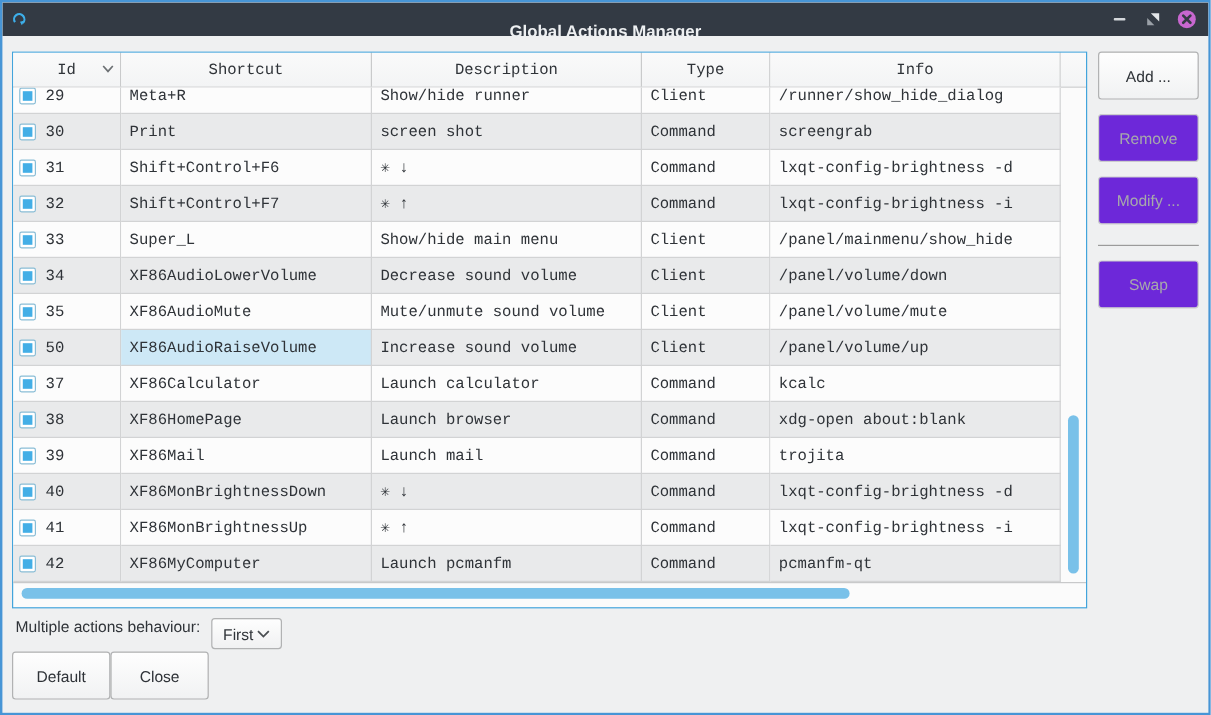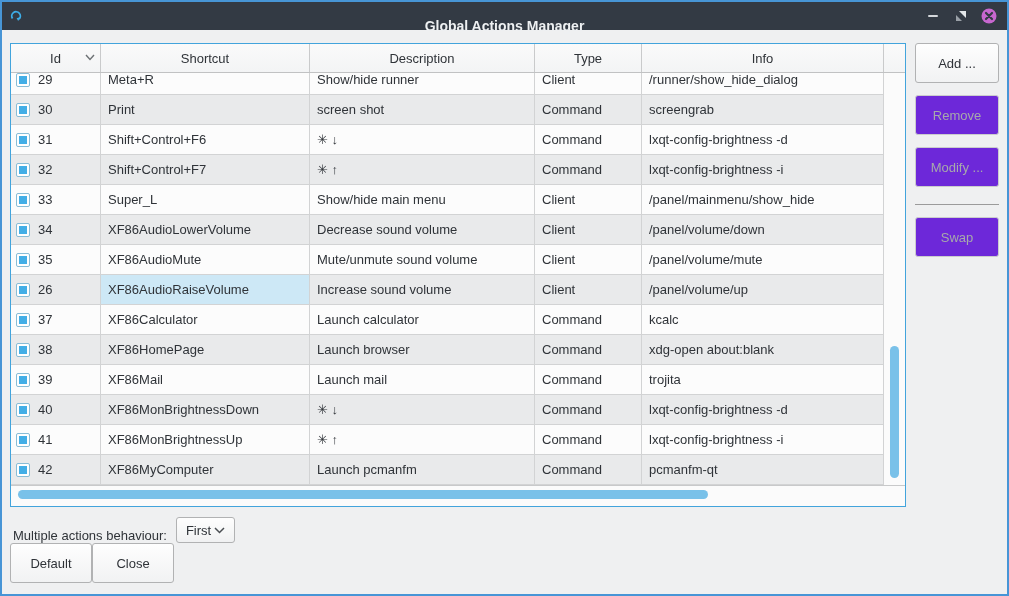--- a/index.html
+++ b/index.html
@@ -13,21 +13,21 @@
   
   .titlebar{height:28px; background:var(--titlebar); display:flex; align-items:center; position:relative; flex:0 0 28px;}
   .app-icon{margin-left:6px; display:flex; align-items:center;}
   .title{position:absolute; left:0; right:0; text-align:center; color:#eef0f2; font-weight:bold; font-size:14px; pointer-events:none;margin-top:20px;}
   .controls{margin-left:auto; display:flex; align-items:center; gap:12px; padding-right:10px; z-index:2;}
   .ctrl{display:flex; align-items:center; justify-content:center; width:16px; height:16px; cursor:default;}
   
   .content{flex:1; padding:13px 8px 12px 8px; display:flex; flex-direction:column;}
   .main-row{display:flex; gap:9px;}
   
-  .table-frame{width:896px; height:464px; border:1px solid var(--frameborder); background:#fbfbfb; position:relative; flex:0 0 auto;}
+  .table-frame{width:896px; height:464px; border:1px solid var(--frameborder); background:#fbfbfb; position:relative; flex:0 0 auto;font-family:Liberation Mono, monospace;}
   .thead{display:grid; grid-template-columns:90px 209px 225px 107px 242px 1fr; height:29px; border-bottom:1px solid #c1c2c3;}
   .th{background:linear-gradient(#fafafa,#f3f4f5); border-right:1px solid #c9cacb; display:flex; align-items:center; justify-content:center; font-size:13px; position:relative;}
   .th-filler{border-right:none;}
   .th-id .sortglyph{position:absolute; right:5px; top:10px;}
   .rows-viewport{height:412px; overflow:hidden; width:874px;}
   .trow{display:grid; grid-template-columns:90px 209px 225px 107px 242px; height:30px;text-align:center;}
   .trow:first-child{margin-top:-8px;}
   .cell{background:var(--rowbg); border-right:1px solid var(--grid); border-bottom:1px solid var(--grid); display:flex; align-items:center; padding:0 7px; font-size:13px; white-space:nowrap; overflow:hidden;}
   .trow.alt .cell{background:var(--rowalt);}
   .cell.selected{background:var(--sel) !important;}
@@ -37,21 +37,21 @@
   .groove{position:absolute; left:0; right:0; top:441px; height:1px; background:#c8c9ca;}
   .vthumb{position:absolute; right:6px; top:302px; width:9px; height:132px; background:var(--scroll); border-radius:5px;}
   .hthumb{position:absolute; left:7px; bottom:7px; width:690px; height:9px; background:var(--scroll); border-radius:5px;}
   
   .btn{height:40px; border:1px solid #b1b2b3; border-radius:3px; background:linear-gradient(#fefefe,#f1f2f3); font-size:13px; color:var(--text); font-family:inherit; padding:0 12px; cursor:default;}
   .btn.disabled{background:#6d28d9; border-color:#cbcccd; color:#a7a9ab;}
   .side-panel{width:84px; display:flex; flex-direction:column;}
   .side-btn{width:84px; margin-bottom:12px; padding:0 4px;}
   .side-sep{height:1px; background:#9b9b9b; margin:5px 0 12px 0;}
   
-  .behaviour-row{margin-top:8px; display:flex; align-items:flex-end; gap:9px; height:28px;}
+  .behaviour-row{margin-top:8px; display:flex; align-items:flex-start; gap:9px; height:28px;}
   .behaviour-row .label{font-size:13px; padding-left:3px;}
   .combo{display:flex; align-items:center; gap:3px; border:1px solid #b1b2b3; border-radius:3px; background:linear-gradient(#fefefe,#f0f1f2); height:26px; padding:0 9px; font-size:13px;}
   .footer-row{margin-top:auto; display:flex; }
   .footer-row .btn{min-width:82px;}
 </style>
 </head>
 <body>
 
 <div class="window">
 
@@ -200,21 +200,21 @@
     <div class="cell c-desc">Mute/unmute sound volume</div>
     <div class="cell c-type">Client</div>
     <div class="cell c-info">/panel/volume/mute</div>
   </div>
 
   <div class="trow alt">
     <div class="cell c-id">
       <span class="checkbox">
                   <span class="cb-inner"></span>
                 </span>
-      <span class="id-text">26</span>
+      <span class="id-text">50</span>
     </div>
     <div class="cell c-shortcut selected">XF86AudioRaiseVolume</div>
     <div class="cell c-desc">Increase sound volume</div>
     <div class="cell c-type">Client</div>
     <div class="cell c-info">/panel/volume/up</div>
   </div>
 
   <div class="trow">
     <div class="cell c-id">
       <span class="checkbox">

